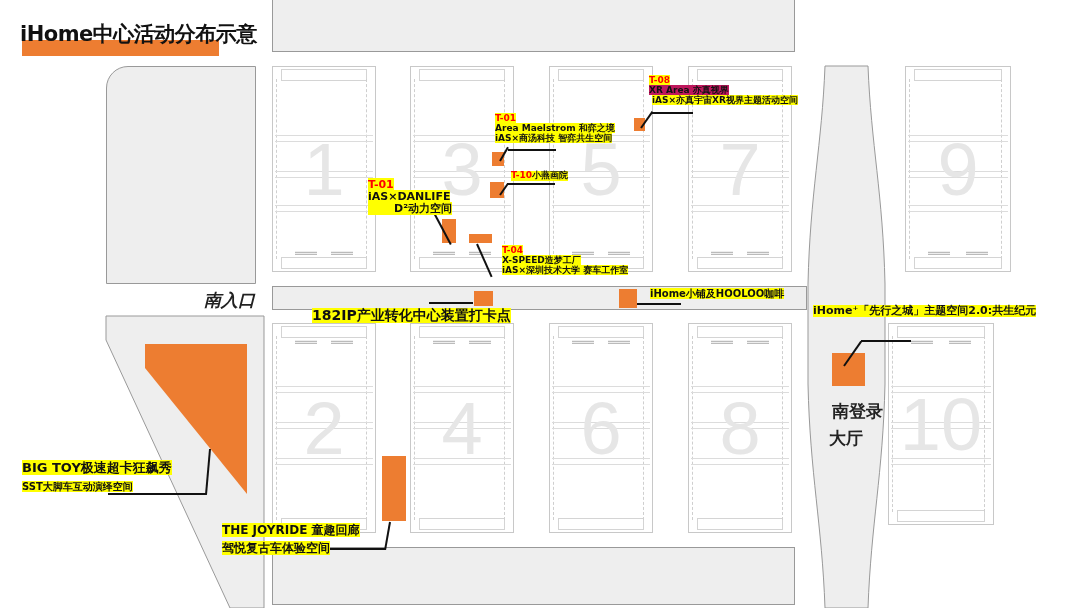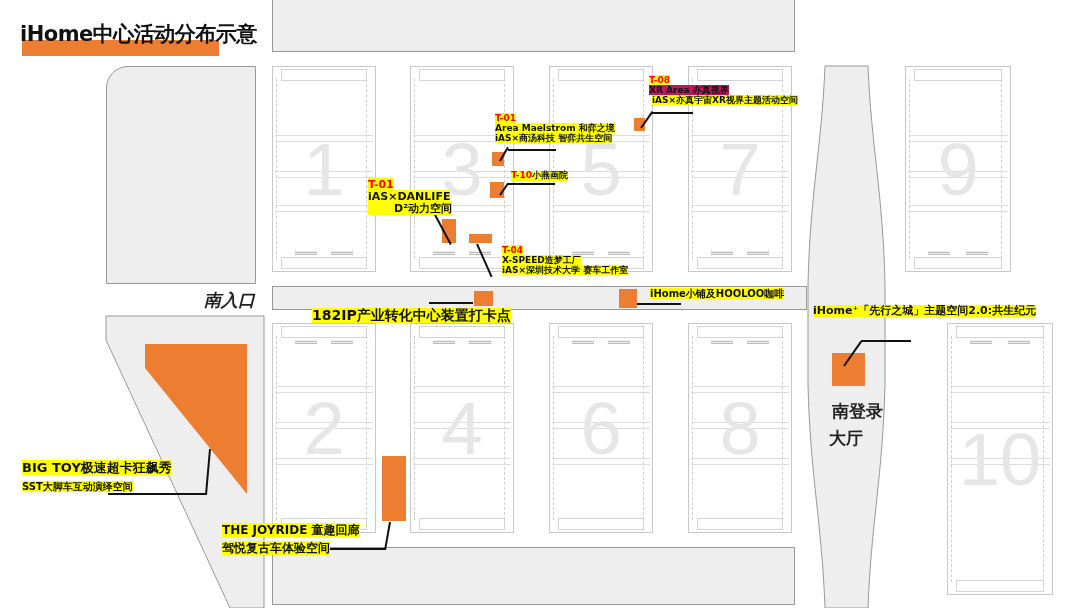--- a/index.html
+++ b/index.html
@@ -173,21 +173,21 @@
   <div class="rib" style="top:62px;"></div>
     <div class="rib" style="top:68px;"></div>
   <div class="rib" style="top:98px;"></div>
     <div class="rib" style="top:104px;"></div>
   <div class="rib" style="top:134px;"></div>
     <div class="rib" style="top:140px;"></div>
   <div class="vent" style="left:22px;top:16px;"></div>
     <div class="vent" style="right:22px;top:16px;"></div>
   <div class="num">8</div>
 </div>
-<div class="abs hall" style="left:947px;top:323px;width:106px;height:272px;">
+<div class="abs hall" style="left:888px;top:323px;width:106px;height:202px;">
   <div class="cap" style="top:2px;"></div>
     <div class="cap" style="bottom:2px;"></div>
   <div class="side" style="left:3px;"></div>
     <div class="side" style="right:3px;"></div>
   <div class="rib" style="top:62px;"></div>
     <div class="rib" style="top:68px;"></div>
   <div class="rib" style="top:98px;"></div>
     <div class="rib" style="top:104px;"></div>
   <div class="rib" style="top:134px;"></div>
     <div class="rib" style="top:140px;"></div>

